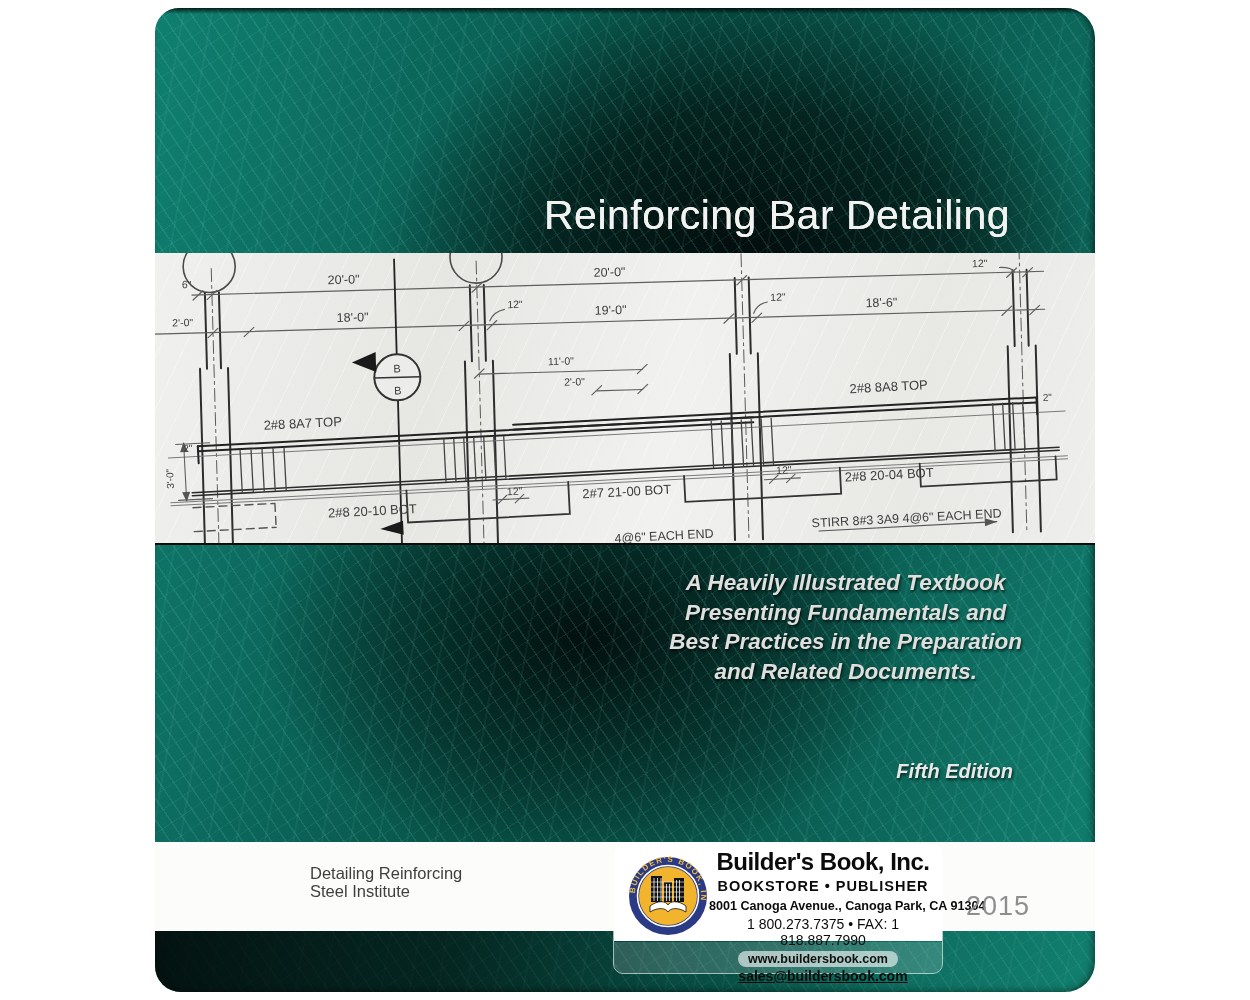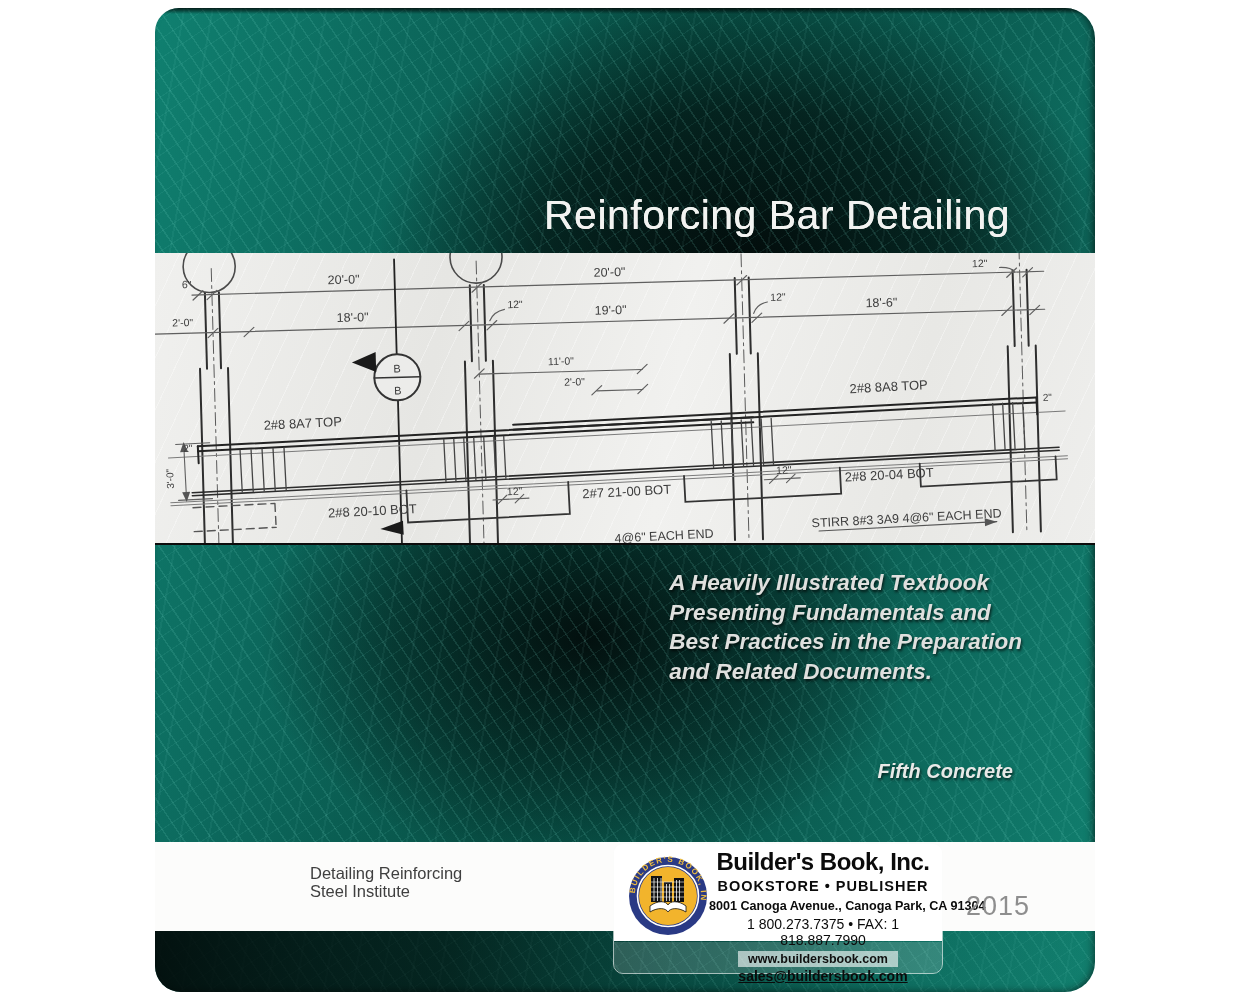--- a/index.html
+++ b/index.html
@@ -25,21 +25,21 @@
     letter-spacing:.5px;text-shadow:0 0 .6px #f2f3f1;white-space:nowrap;}
   
   .strip{position:absolute;left:0;top:245px;width:940px;height:290px;
     background-image:
       repeating-linear-gradient(115deg, rgba(255,255,255,0.35) 0 1px, transparent 1px 22px),
       linear-gradient(100deg,#f0f0ee 0%,#e6e6e3 30%,#f1f1ef 55%,#e8e8e5 80%,#eeeeec 100%);
     border-bottom:2px solid #0c0c0c;}
   .strip svg{display:block;width:940px;height:290px;}
   .strip text{fill:#3d3d3d;font-family:"Liberation Sans",sans-serif;}
   
-  .subtitle{position:absolute;top:560px;right:73px;text-align:left;color:#dfe0de;
+  .subtitle{position:absolute;top:560px;right:73px;text-align:center;color:#dfe0de;
     font-size:22.5px;line-height:29.5px;font-style:italic;font-weight:700;
     text-shadow:1px 2px 3px rgba(0,0,0,.75);}
   .edition{position:absolute;top:752px;right:82px;color:#e8e9e7;font-size:20px;
     font-style:italic;font-weight:700;text-shadow:1px 2px 3px rgba(0,0,0,.7);}
   
   .band{position:absolute;left:0;top:834px;width:940px;height:89px;background:#fcfcfb;}
   .bottom-strip{position:absolute;left:0;top:923px;width:940px;height:61px;
     background:linear-gradient(90deg, rgba(2,8,7,0.9) 0%, rgba(2,8,7,0.62) 30%, rgba(2,8,7,0.18) 55%, rgba(16,110,95,0.25) 80%, rgba(20,125,108,0.2) 100%);}
   .crsi{position:absolute;left:48px;top:846px;}
   .crsi-text{font-size:44px;font-weight:700;letter-spacing:-2px;color:#2268b0;line-height:40px;}
@@ -53,21 +53,21 @@
   .sticker-lower{position:absolute;left:0;bottom:0;right:0;height:31px;background:rgba(255,255,255,0.16);border-radius:0 0 9px 9px;}
   .bb-logo{position:absolute;left:14px;top:12px;width:80px;height:80px;}
   .bb-text{position:absolute;left:95px;right:5px;top:4px;text-align:center;color:#0b0b0b;}
   .bb-name{font-size:24px;font-weight:700;letter-spacing:-.5px;}
   .bb-tagline{font-size:14.5px;font-weight:700;letter-spacing:1px;margin-top:2px;}
   .bb-address{font-size:12.6px;font-weight:700;margin-top:5px;white-space:nowrap;}
   .bb-phone{font-size:14px;font-weight:400;margin-top:3px;}
   .bb-email{font-size:14px;font-weight:700;margin-top:20px;text-decoration:underline;}
   .bb-url{position:absolute;left:90px;right:10px;bottom:6px;text-align:center;}
   .bb-url span{display:inline-block;font-size:12.5px;font-weight:700;color:#101010;
-    background:rgba(255,255,255,0.6);padding:1px 10px;border-radius:0;}
+    background:rgba(255,255,255,0.6);padding:1px 10px;border-radius:8px;}
 </style>
 </head>
 <body>
 
 <div class="scan-page">
   <div class="cover">
 
     <div class="title">Reinforcing Bar Detailing</div>
 
     <div class="strip">
@@ -220,21 +220,21 @@
         </g>
       </svg>
     </div>
 
     <div class="subtitle">
       <div>A Heavily Illustrated Textbook</div>
       <div>Presenting Fundamentals and</div>
       <div>Best Practices in the Preparation</div>
       <div>and Related Documents.</div>
     </div>
-    <div class="edition">Fifth Concrete</div>
+    <div class="edition">Fifth Edition</div>
 
     <div class="band"></div>
     <div class="bottom-strip"></div>
 
     <div class="crsi-org">
       <div>Detailing Reinforcing</div>
       <div>Steel Institute</div>
     </div>
 
     <div class="sticker">

